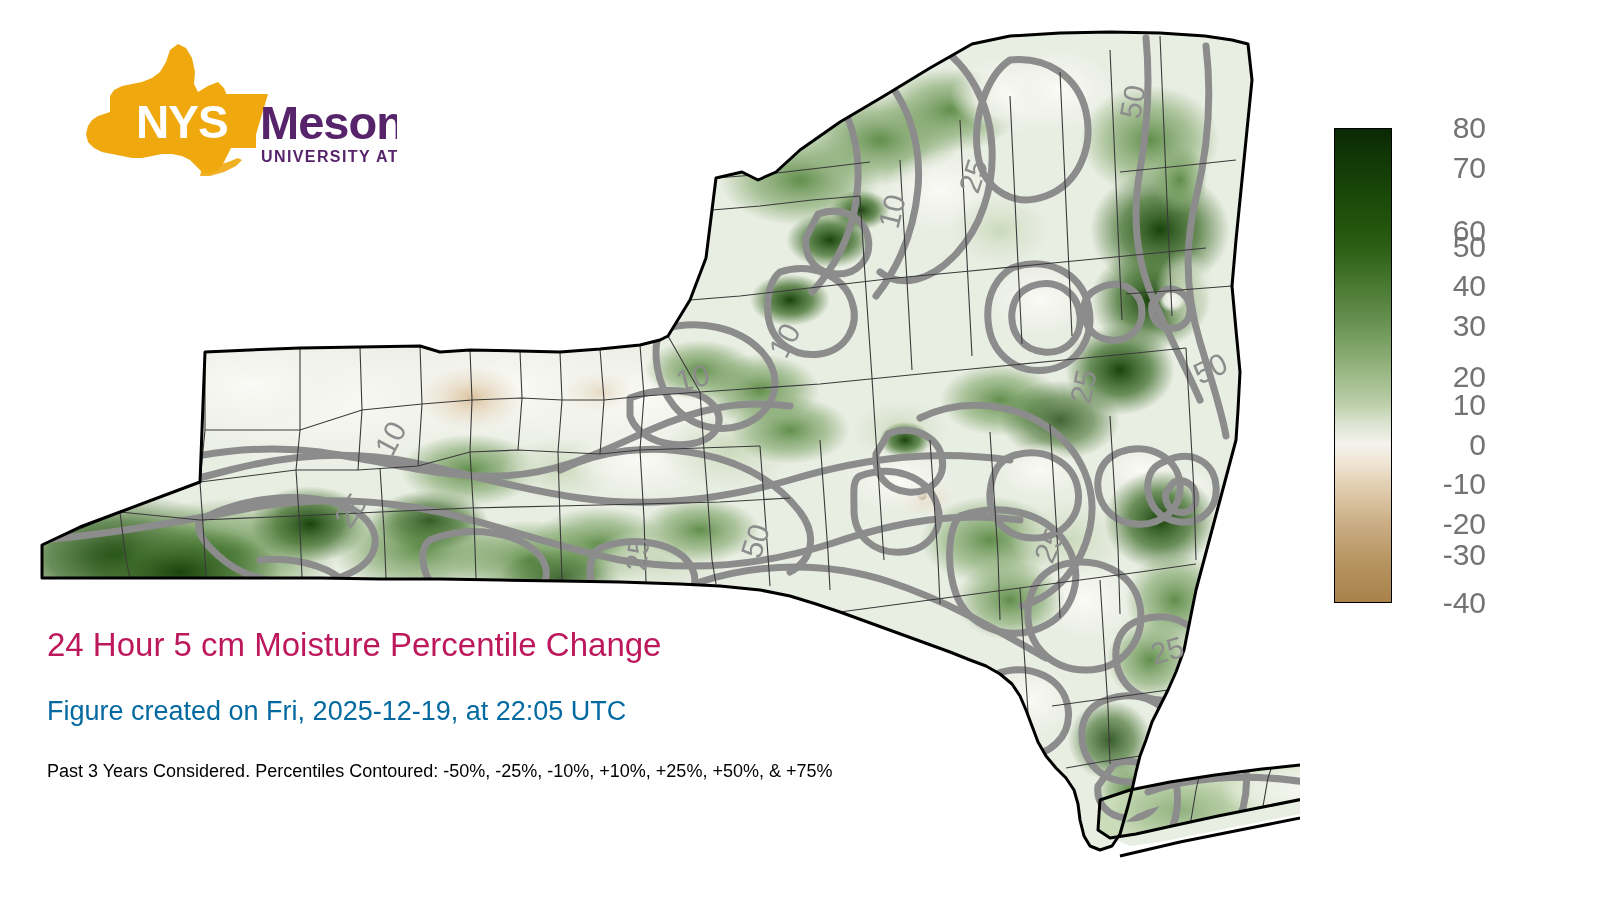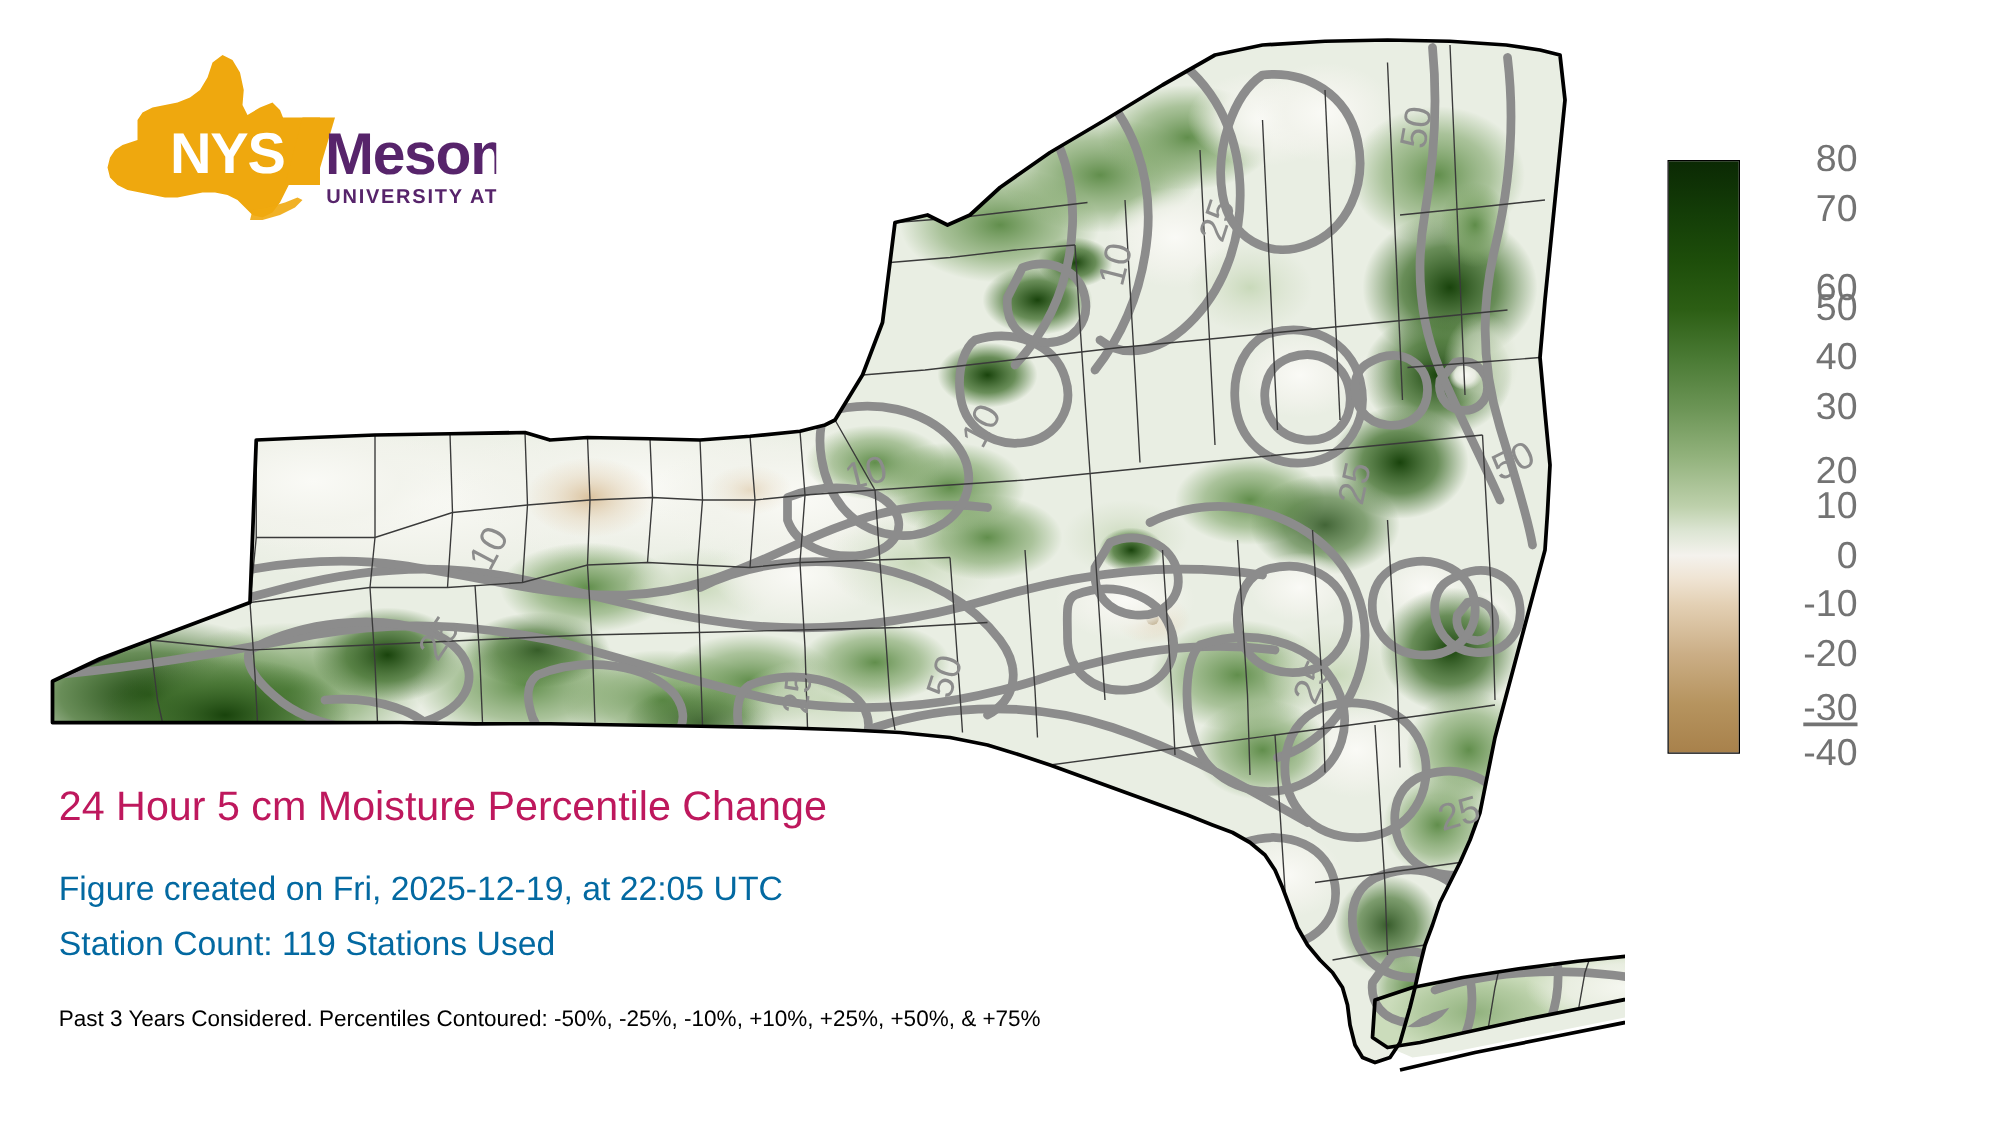--- a/index.html
+++ b/index.html
@@ -440,25 +440,24 @@
         <div class="cb-tick" style="top: 24.5833px;">70</div>
         <div class="cb-tick" style="top: 74px; margin-top: 14px;">60</div>
         <div class="cb-tick" style="top: 103.75px;">50</div>
         <div class="cb-tick" style="top: 143.333px;">40</div>
         <div class="cb-tick" style="top: 182.917px;">30</div>
         <div class="cb-tick" style="top: 234px; text-align: right;">20</div>
         <div class="cb-tick" style="top: 262.083px;">10</div>
         <div class="cb-tick" style="top: 301.667px;">0</div>
         <div class="cb-tick" style="top: 341.25px;">-10</div>
         <div class="cb-tick" style="top: 380.833px;">-20</div>
-        <div class="cb-tick" style="top: 424px; text-decoration: underline;">-30</div>
+        <div class="cb-tick" style="top: 412px;">-30</div>
         <div class="cb-tick" style="top: 460px;">-40</div>
       </div>
   </div>
 
   <div id="text-block">
     <div id="fig-title">24 Hour 5 cm Moisture Percentile Change</div>
     <div id="fig-sub-1" class="fig-sub">Figure created on Fri, 2025-12-19, at 22:05 UTC</div>
-    <div id="fig-sub-2" class="fig-sub">Station Count: 119 Stations Used</div>
     <div id="fig-foot">Past 3 Years Considered. Percentiles Contoured: -50%, -25%, -10%, +10%, +25%, +50%, &amp; +75%</div>
   </div>
 
 </div>
 
 </body></html>

